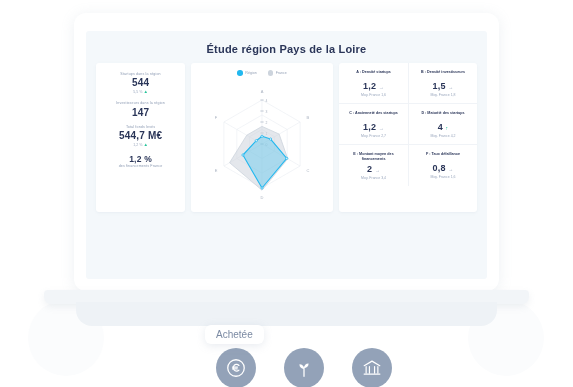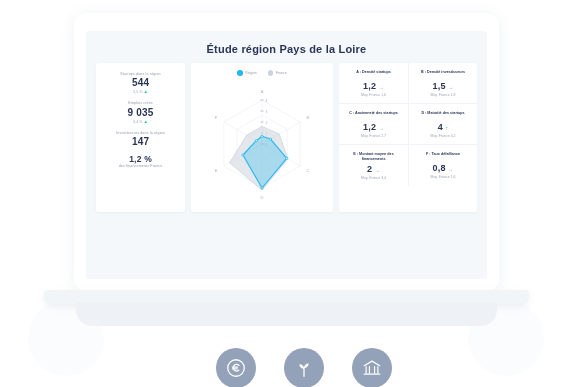--- a/index.html
+++ b/index.html
@@ -117,34 +117,34 @@
 
           <div class="stat">
             <div class="stat-label">Startups dans la région</div>
             <div class="stat-value">544</div>
             <div class="stat-delta">
               <span>5,5 %</span>
               <span class="up-arrow">▲</span>
             </div>
           </div>
 
-          <div class="stat">
-            <div class="stat-label">Emplois créés</div>
-            <div class="stat-value">9 035</div>
-            <div class="stat-delta">
-              <span>0,4 %</span>
-              <span class="up-arrow">▲</span>
-            </div>
-          </div>
 
           <div class="stat">
             <div class="stat-label">Investisseurs dans la région</div>
             <div class="stat-value">147</div>
           </div>
 
+          <div class="stat">
+            <div class="stat-label">Total fonds levés</div>
+            <div class="stat-value">544,7 M€</div>
+            <div class="stat-delta">
+              <span>1,2 %</span>
+              <span class="up-arrow">▲</span>
+            </div>
+          </div>
 
           <div class="stat stat-foot">
             <div class="stat-value">1,2 %</div>
             <div class="stat-label">des financements France</div>
           </div>
 
         </div>
 
         <div class="card chart-card">
 
@@ -257,20 +257,21 @@
 
         </div>
 
       </div>
     </div>
   </div>
 
   <div class="base"></div>
   <div class="base-lower"></div>
 
+  <div class="tip">Achetée</div>
 
   <div class="icon-row">
 
     <div class="icon-circle">
       <svg width="22" height="22" viewBox="0 0 24 24" fill="none" stroke="#ffffff" stroke-width="1.4">
         <circle cx="12" cy="12" r="9"></circle>
         <path d="M15.2 9.2a3.6 3.6 0 0 0-5.9 1.1c-.5 1.3-.3 2.8.6 3.8a3.6 3.6 0 0 0 5.3.2" stroke-linecap="round"></path>
         <path d="M8.2 11h5.4M8.2 13h5.1" stroke-linecap="round"></path>
       </svg>
     </div>

